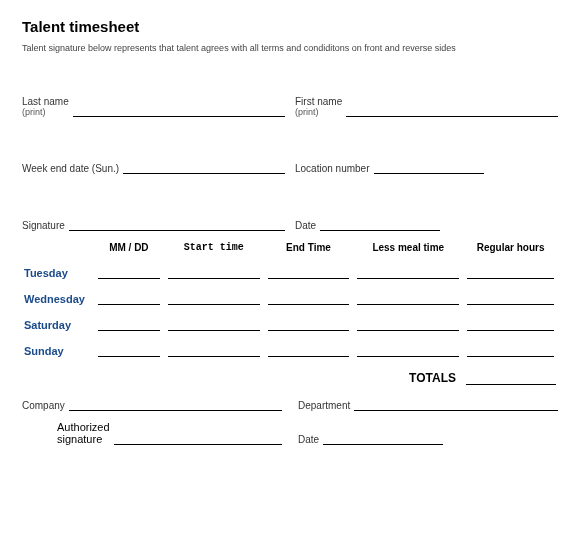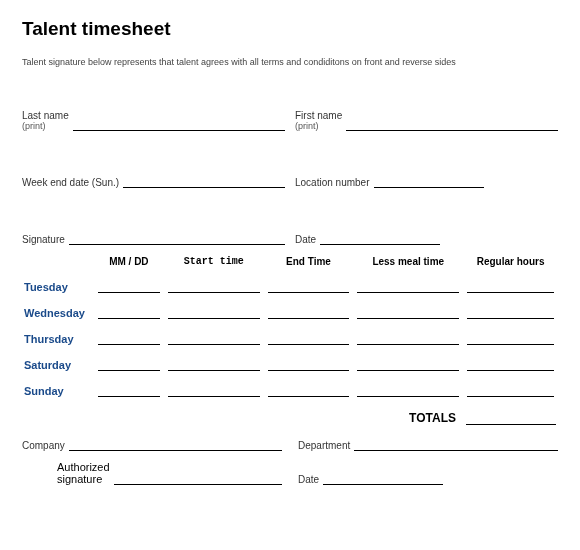--- a/index.html
+++ b/index.html
@@ -6,23 +6,23 @@
     body {
       font-family: Arial, Helvetica, sans-serif;
       background: #fff;
       width: 580px;
       min-height: 550px;
       padding: 18px 22px;
       font-size: 11px;
       color: #000;
     }
     .title {
-      font-size: 19px;
+      font-size: 15px;
       font-weight: bold;
-      margin-bottom: 17px;
+      margin-bottom: 8px;
     }
     .subtitle {
       font-size: 9px;
       color: #444;
       margin-bottom: 14px;
     }
     .form-row {
       display: flex;
       align-items: flex-end;
       margin-bottom: 7px;
@@ -222,38 +222,20 @@
           <span class="cell-line"></span>
         </td>
         <td>
           <span class="cell-line"></span>
         </td>
         <td>
           <span class="cell-line"></span>
         </td>
       </tr>
       <tr>
-        <td class="day-label">Thursday</td>
-        <td>
-          <span class="cell-line"></span>
-        </td>
-        <td>
-          <span class="cell-line"></span>
-        </td>
-        <td>
-          <span class="cell-line"></span>
-        </td>
-        <td>
-          <span class="cell-line"></span>
-        </td>
-        <td>
-          <span class="cell-line"></span>
-        </td>
-      </tr>
-      <tr>
         <td class="day-label">Saturday</td>
         <td>
           <span class="cell-line"></span>
         </td>
         <td>
           <span class="cell-line"></span>
         </td>
         <td>
           <span class="cell-line"></span>
         </td>

